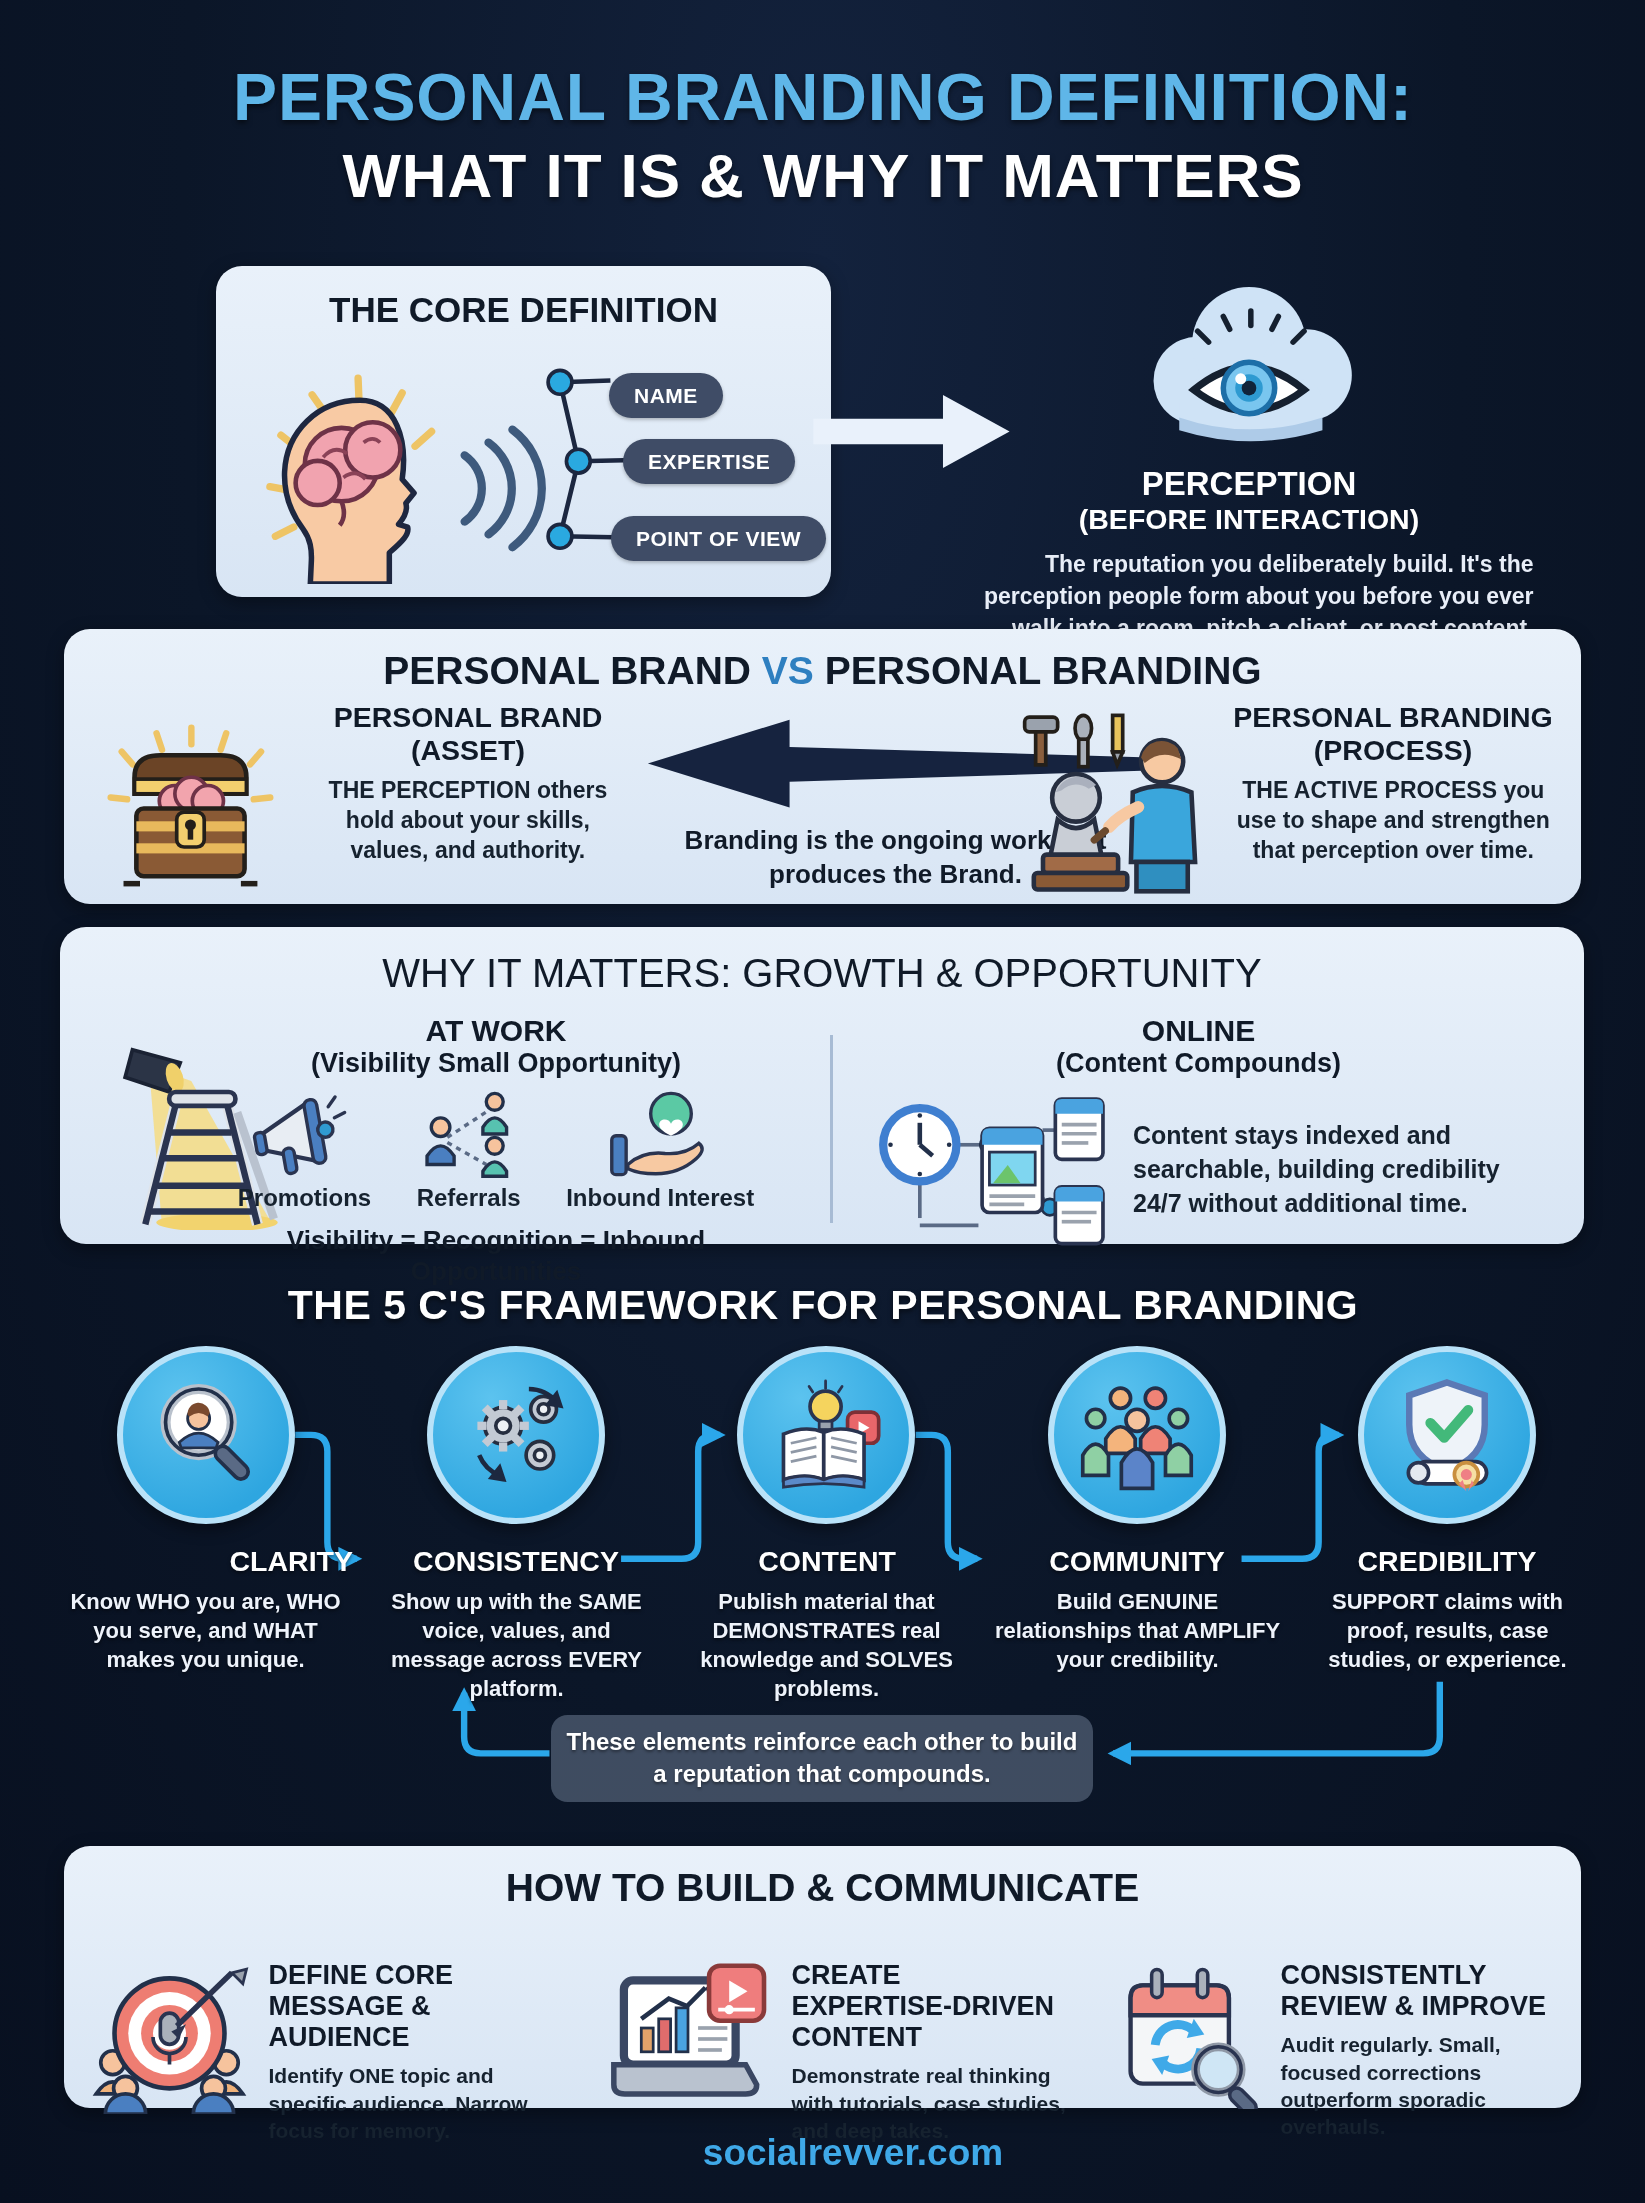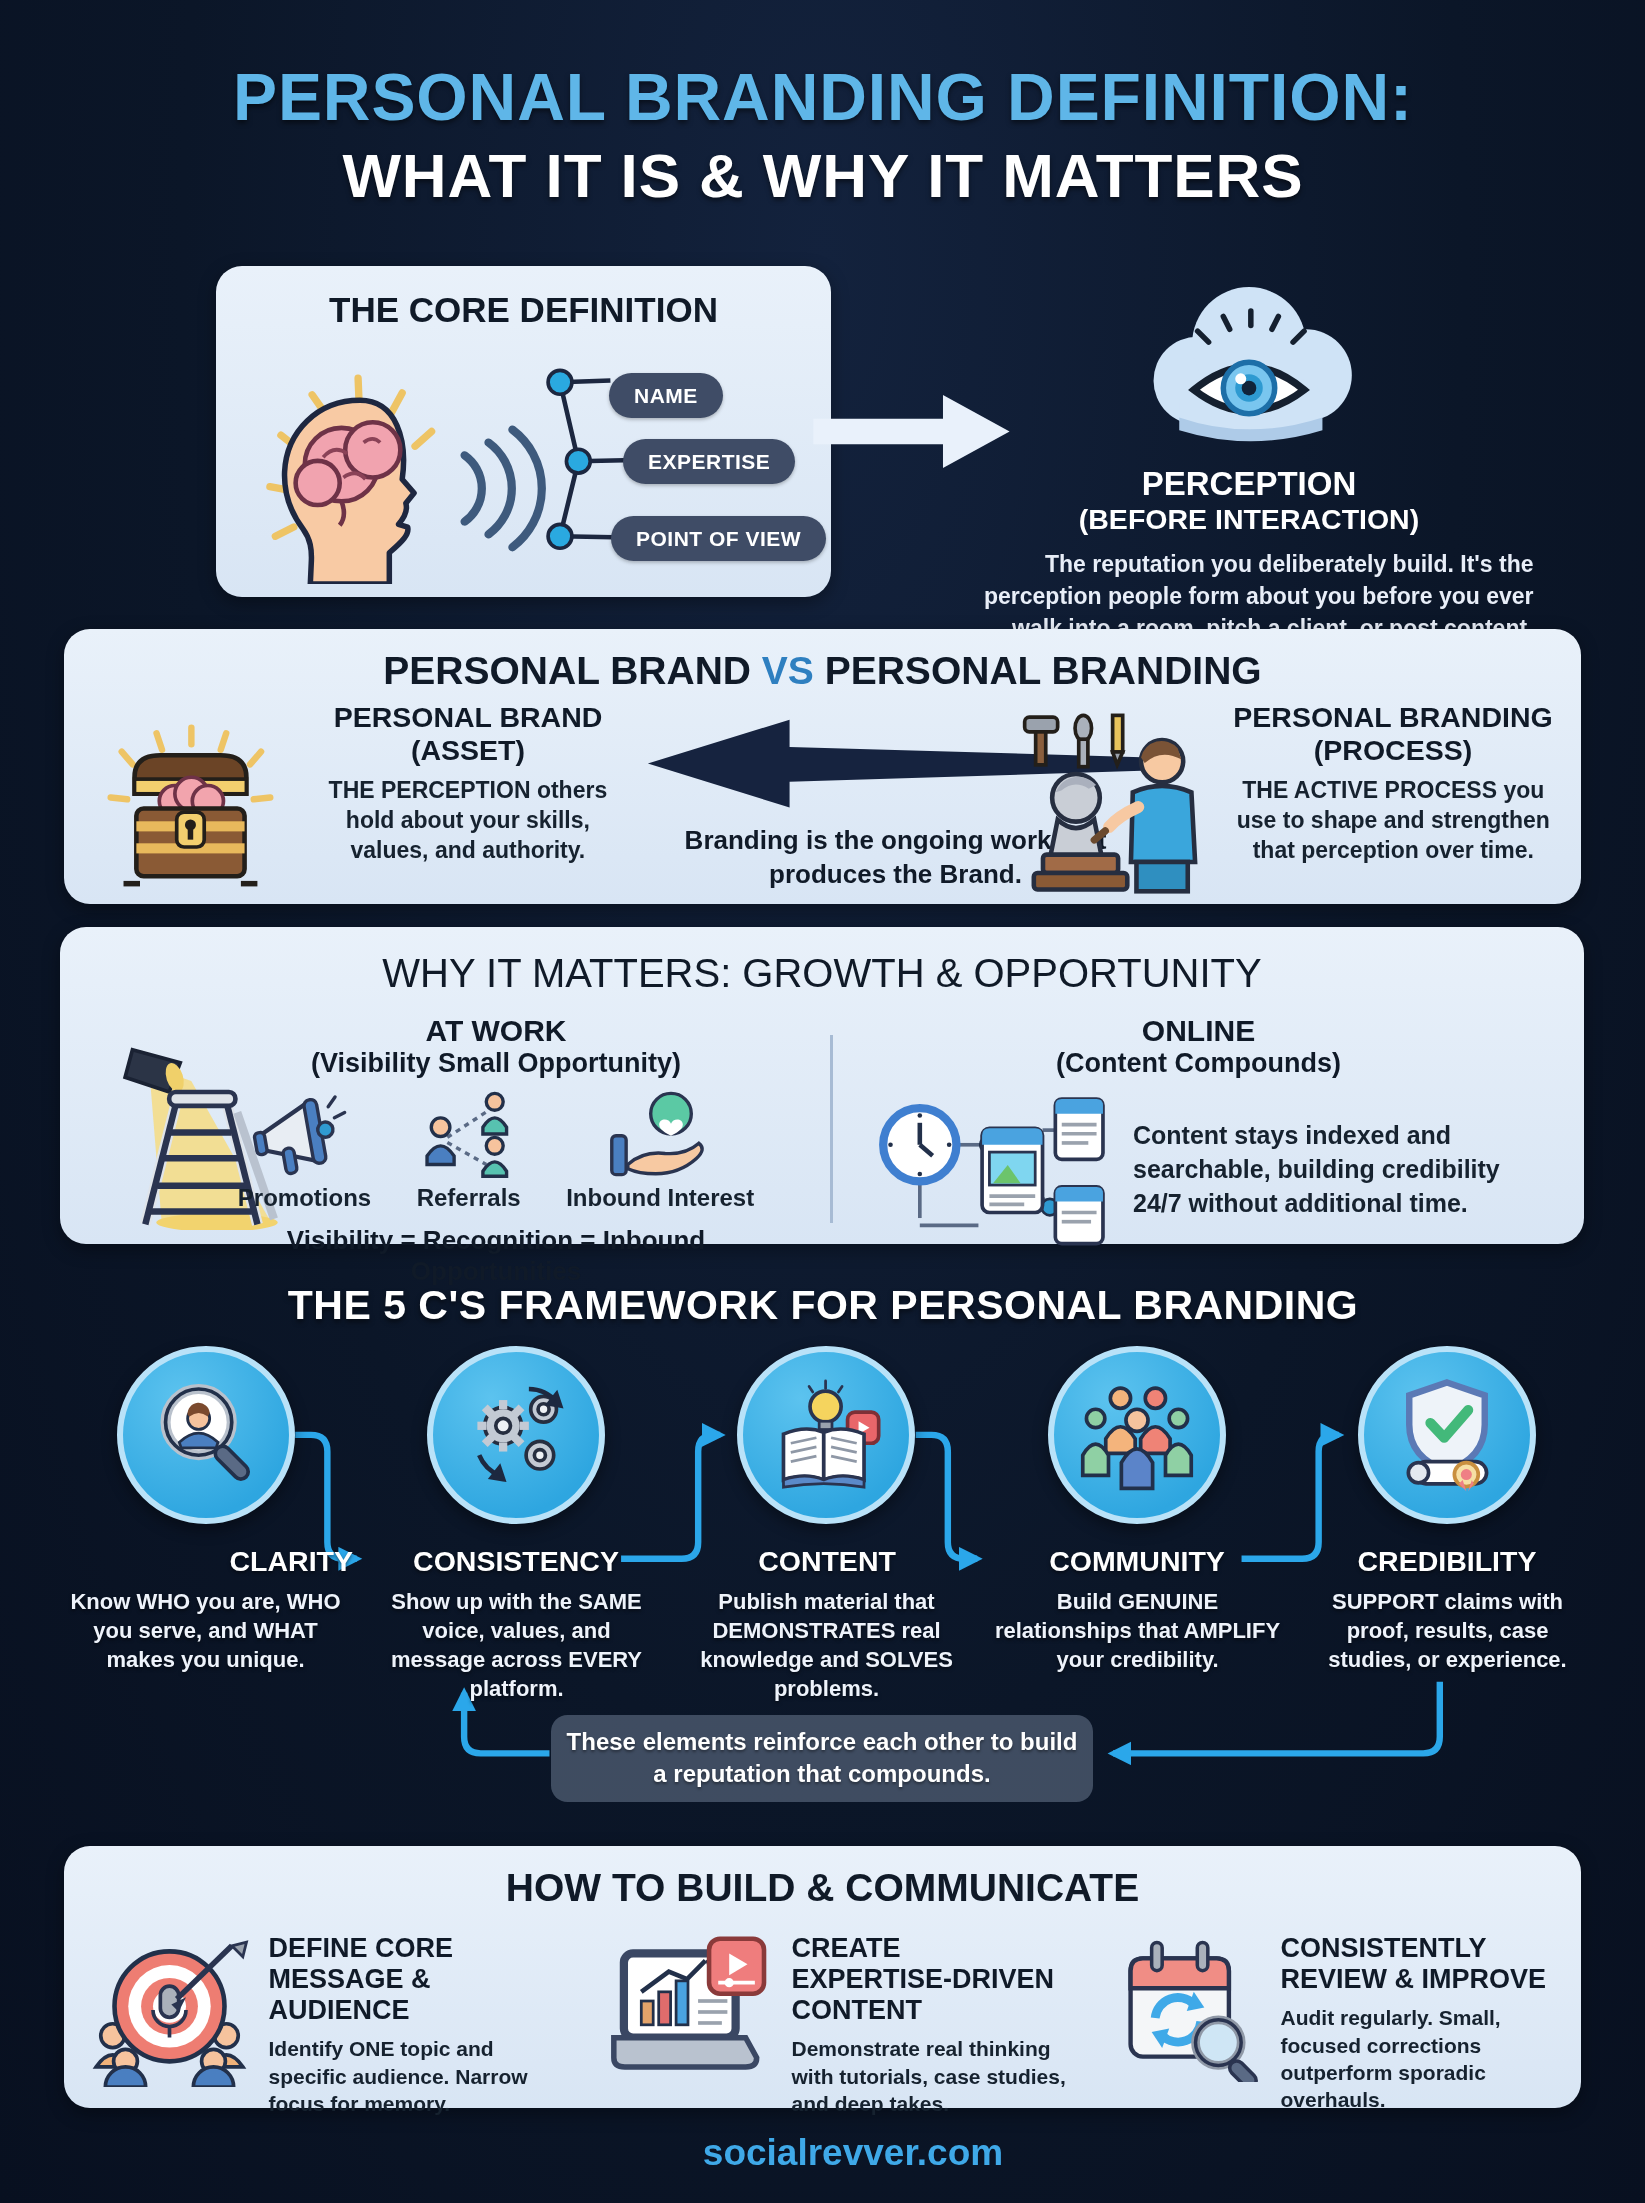--- a/index.html
+++ b/index.html
@@ -29,21 +29,21 @@
   .fivet{width:100%;text-align:center;font-size:41px;font-weight:800;color:#fff;letter-spacing:0.5px;text-shadow:0 2.8px 5.5px rgba(0,0,0,.5);}
   .ccircle{position:absolute;width:178px;height:178px;border-radius:50%;border:6.4px solid #b9e2f8;
            background:radial-gradient(circle at 35% 28%,#5cc3ef 0%,#2ea6e0 75%);box-sizing:border-box;
            display:flex;align-items:center;justify-content:center;box-shadow:0 5.5px 14.7px rgba(0,0,0,.4);}
   .clabel{position:absolute;width:294px;text-align:center;font-size:28.5px;font-weight:800;color:#fff;text-shadow:0 1.8px 3.7px rgba(0,0,0,.5);}
   .cdesc{position:absolute;width:287px;text-align:center;font-size:22px;font-weight:600;color:#eef3fb;line-height:1.32;text-shadow:0 1.8px 3.7px rgba(0,0,0,.5);}
   .callout{position:absolute;left:551px;top:1715px;width:542px;min-height:84px;background:rgba(137,152,176,.42);
            border-radius:16.5px;display:flex;align-items:center;justify-content:flex-end;box-sizing:border-box;padding:11px 11px;}
   .callout div{font-size:24px;font-weight:700;color:#fff;text-align:center;line-height:1.35;text-shadow:0 1.8px 2.8px rgba(0,0,0,.4);}
   .ht-title{font-size:39px;font-weight:800;text-align:center;color:#101a28;}
-  .ht-item{position:absolute;display:flex;gap:16.5px;align-items:flex-start;}
+  .ht-item{position:absolute;display:flex;gap:16.5px;align-items:flex-start;margin-top:27px;}
   .ht-t{font-size:27px;font-weight:800;color:#101a28;line-height:1.15;}
   .ht-b{font-size:21px;font-weight:700;color:#16222f;line-height:1.3;margin-top:9.2px;}
   .footer{width:100%;text-align:center;font-size:37px;font-weight:800;color:#3fa9e8;padding-left:30px;}
   svg{display:block;}
 </style>
 </head>
 <body>
 
 <div class="canvas">
 

